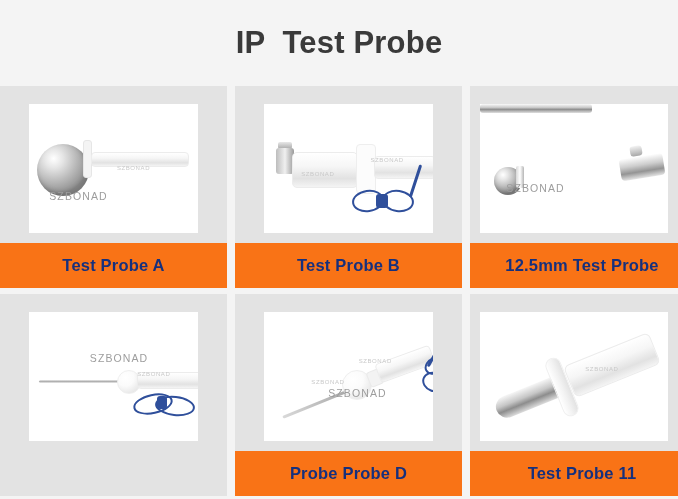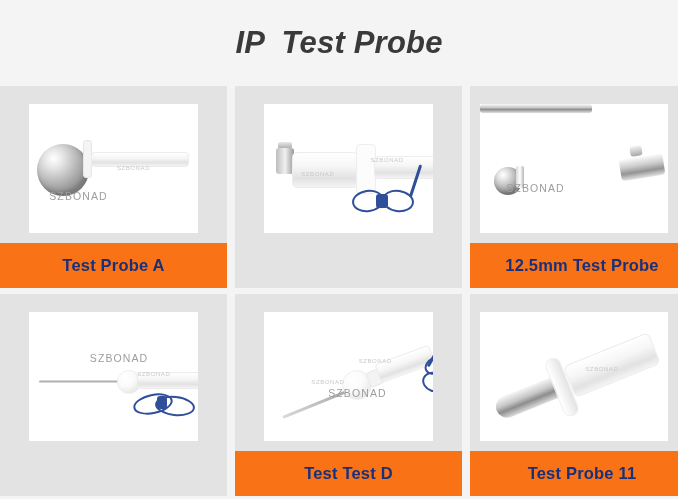--- a/index.html
+++ b/index.html
@@ -31,21 +31,20 @@
     align-items: center;
     justify-content: center;
   }
 
   .page-title {
     font-size: 31px;
     font-weight: bold;
     color: #3a3a3a;
     letter-spacing: 0.2px;
     white-space: pre;
-    font-style: italic;
   }
 
   
   .grid {
     display: grid;
     grid-template-columns: 227px 227px 224px;
     column-gap: 8px;
     row-gap: 6px;
     background: #f4f4f4;
   }
@@ -236,20 +235,21 @@
             <div class="white-rod b-handle"></div>
             <div class="cord-line b-tail"></div>
             <div class="cord b-loop1"></div>
             <div class="cord b-loop2"></div>
             <div class="b-knot"></div>
           </div>
           <span class="watermark wm-small" style="left:22%;top:52%">SZBONAD</span>
           <span class="watermark wm-small" style="left:63%;top:41%">SZBONAD</span>
         </div>
       </div>
+      <div class="card-label">Test Probe B</div>
     </div>
 
     <div class="card col3">
       <div class="card-media">
         <div class="photo">
           <div class="art">
             <div class="m-rod"></div>
             <div class="sphere m-sphere"></div>
             <div class="m-collar"></div>
             <div class="m-head"></div>
@@ -289,21 +289,21 @@
             <div class="white-rod d-handle"></div>
             <div class="cord-line d-tail"></div>
             <div class="cord d-loop1"></div>
             <div class="cord d-loop2"></div>
           </div>
           <span class="watermark wm-main" style="left:38%;top:58%">SZBONAD</span>
           <span class="watermark wm-small" style="left:56%;top:36%">SZBONAD</span>
           <span class="watermark wm-small" style="left:28%;top:52%">SZBONAD</span>
         </div>
       </div>
-      <div class="card-label">Test Test D</div>
+      <div class="card-label">Probe Probe D</div>
     </div>
 
     <div class="card col3">
       <div class="card-media">
         <div class="photo">
           <div class="art">
             <div class="p-tip"></div>
             <div class="p-disc"></div>
             <div class="white-rod p-body"></div>
           </div>

